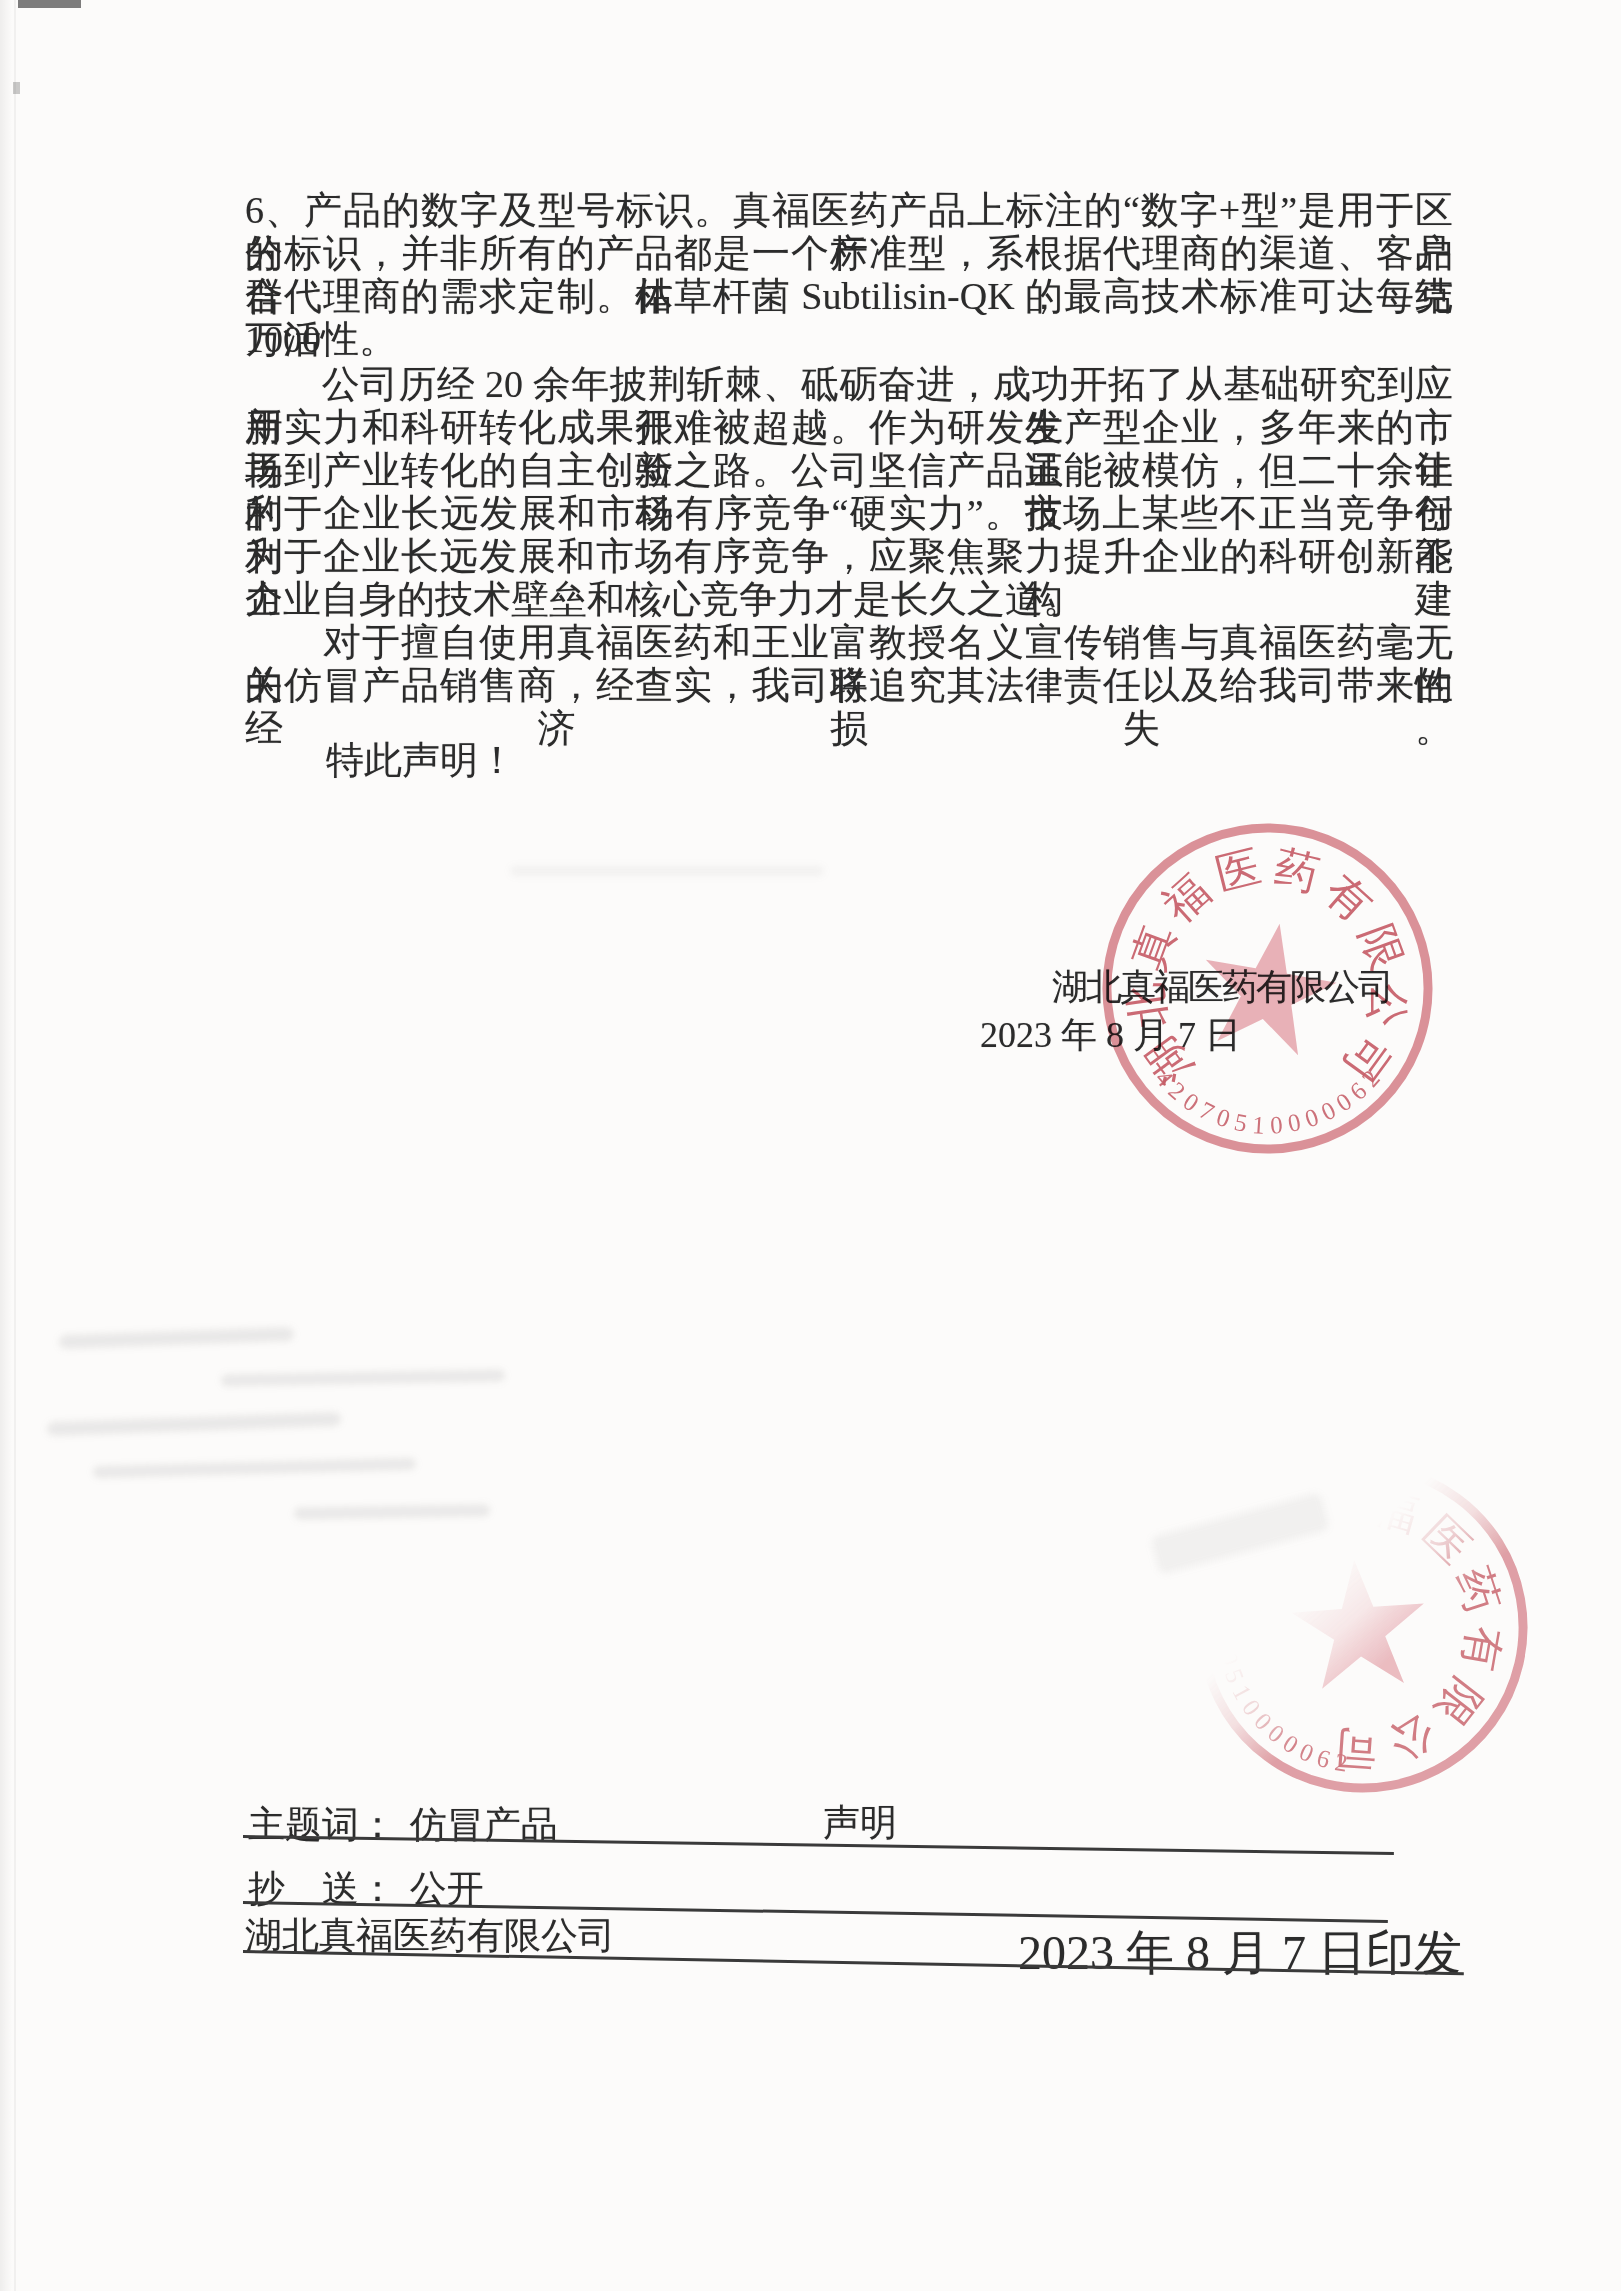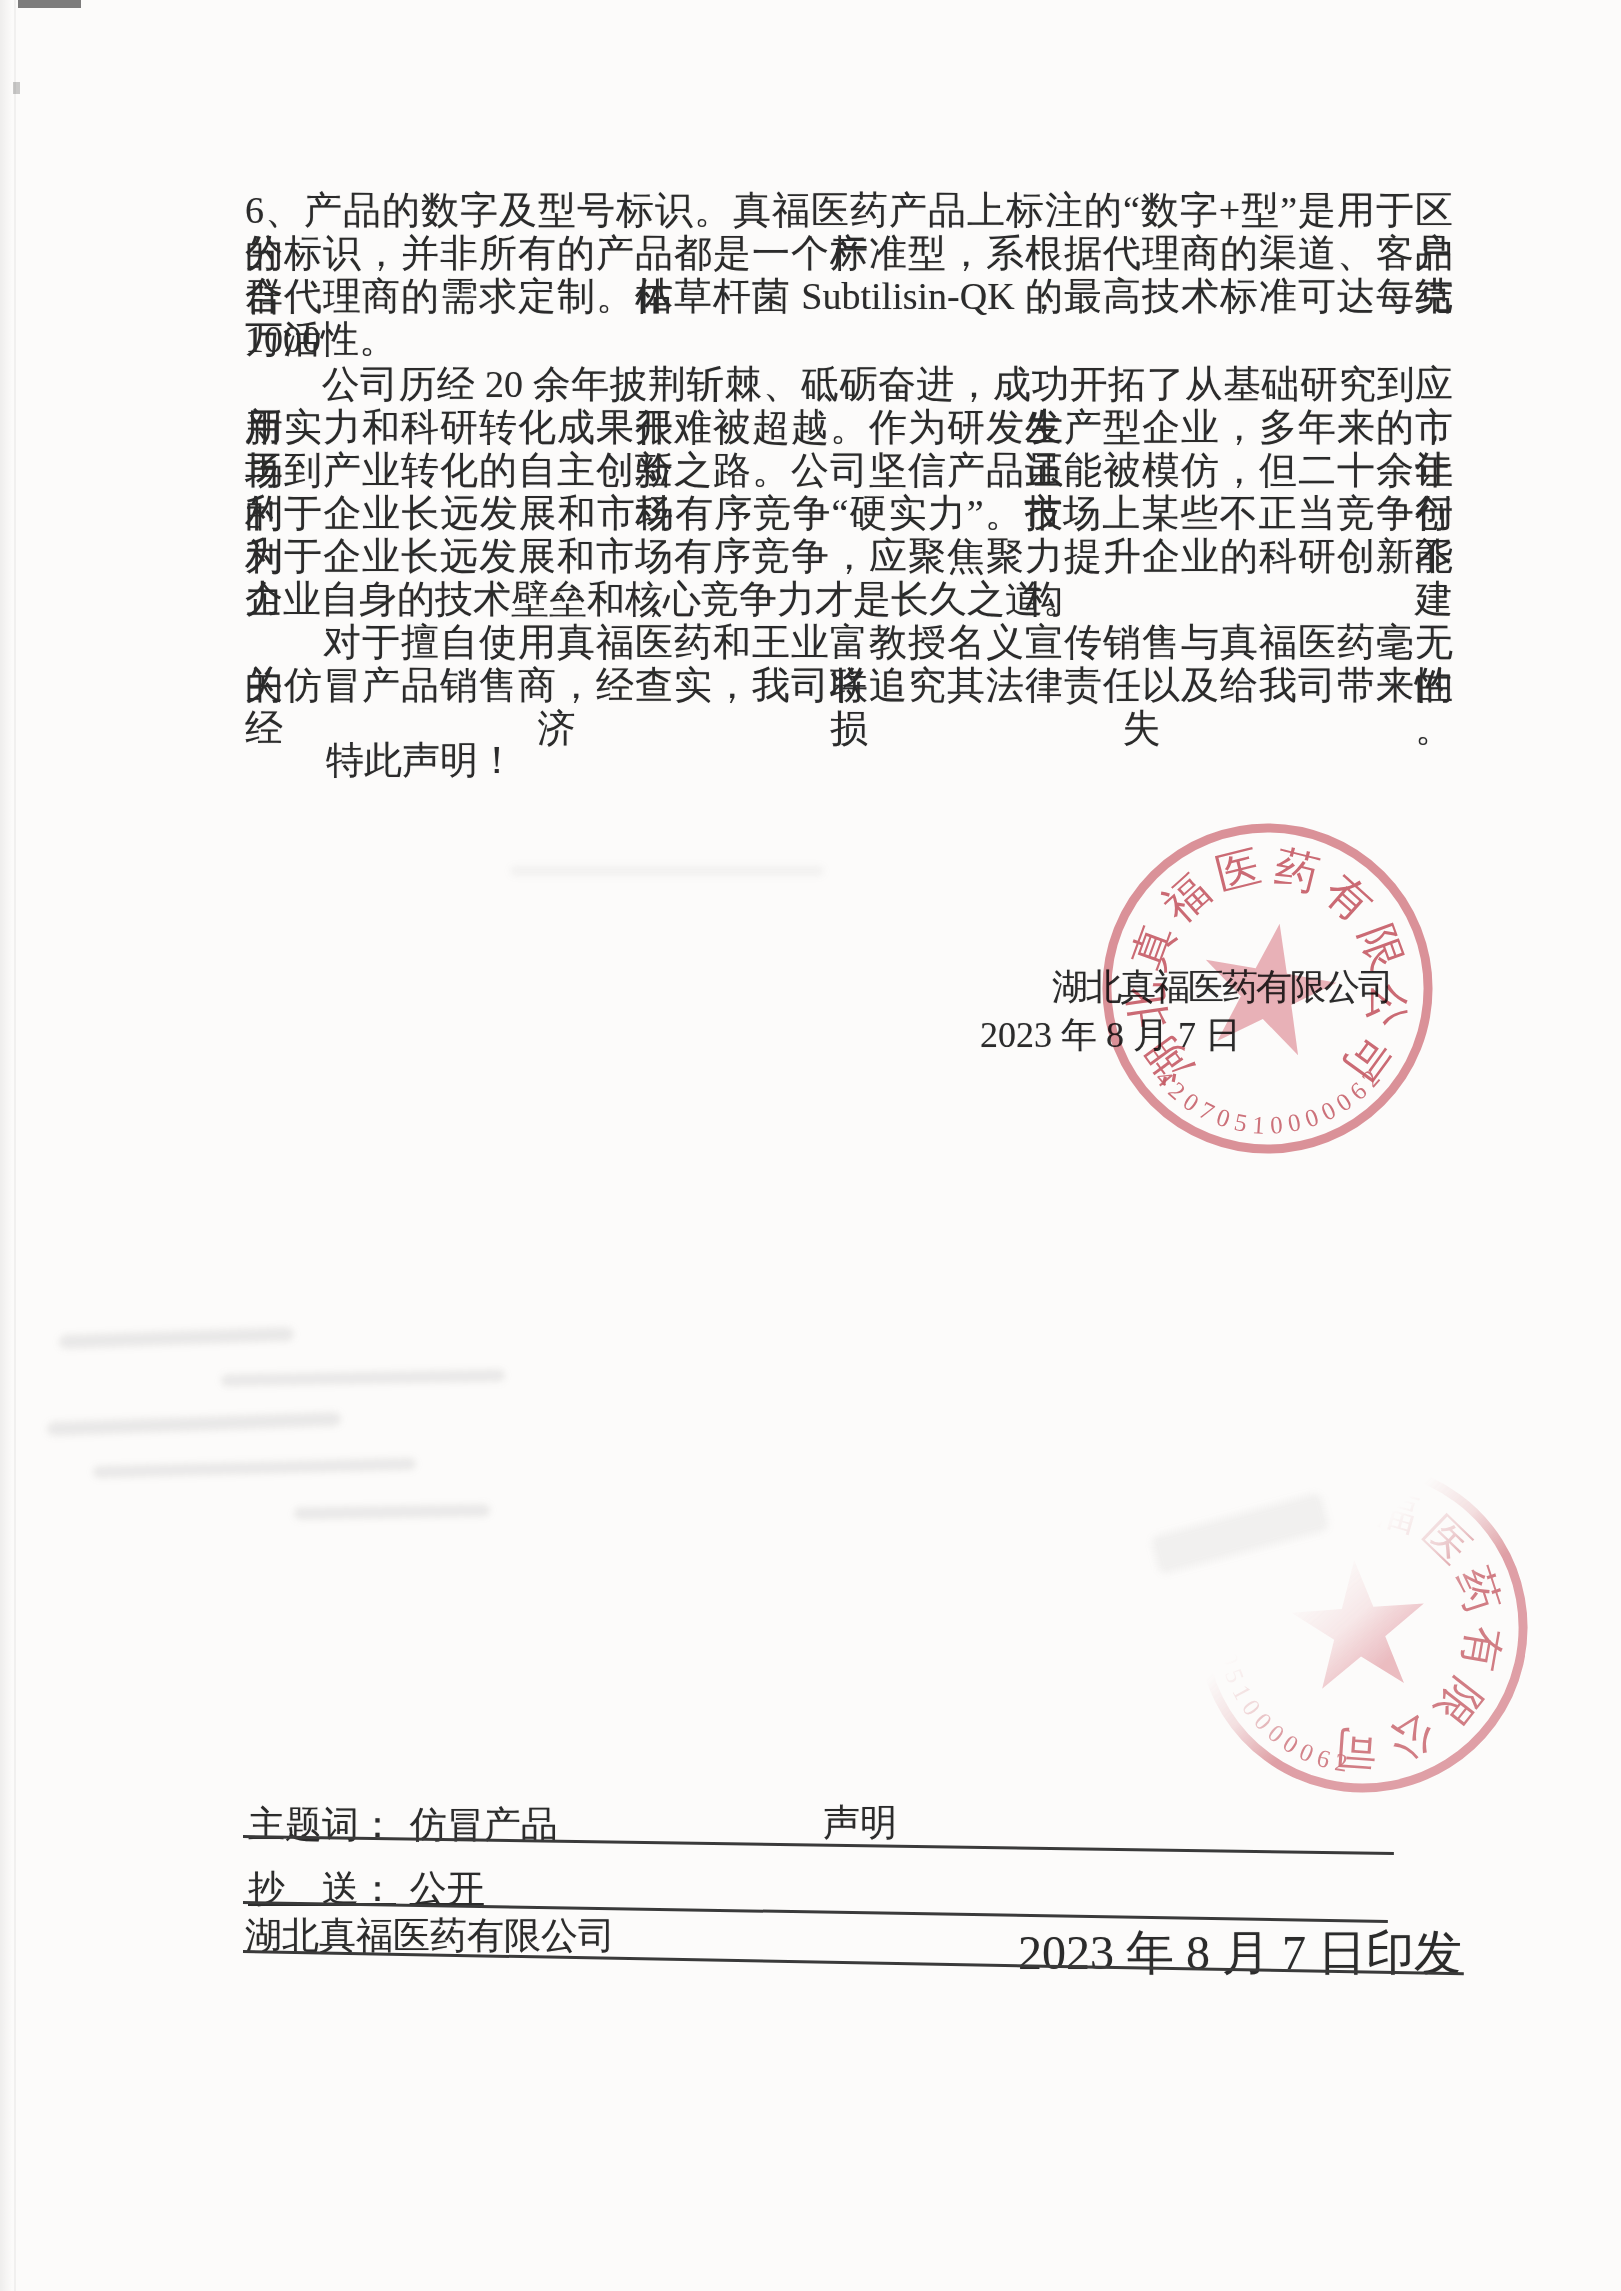--- a/index.html
+++ b/index.html
@@ -48,21 +48,21 @@
   .stamp .star{fill:#e39aa2;fill-opacity:.8;}
   .stamp text{font-family:"Liberation Serif","DejaVu Serif",serif;fill:#c4515c;
     text-anchor:middle;dominant-baseline:central;}
   .stamp .chars text{font-size:44px;fill-opacity:.92;}
   .stamp .serial text{font-size:25px;fill-opacity:.88;}
 
   
   .footer-text{position:absolute;font-size:37px;text-shadow:0 0 1px rgba(0,0,0,.28);white-space:nowrap;}
   .ft-subject{left:248px;top:1800px;}
   .ft-subject-extra{left:823px;top:1798px;}
-  .ft-cc{left:248px;top:1864px;text-decoration:underline;}
+  .ft-cc{left:248px;top:1864px;}
   .ft-issuer{left:245px;top:1911px;}
   .ft-date{left:980px;top:1921px;width:482px;text-align:right;font-size:48px;white-space:nowrap;position:absolute;text-shadow:0 0 1px rgba(0,0,0,.28);}
   .rule{position:absolute;height:2.9px;background:#3a3a3a;transform-origin:left center;}
   .rule-1{left:243px;top:1835px;width:1151px;transform:rotate(.85deg);}
   .rule-2{left:243px;top:1901px;width:1145px;transform:rotate(.95deg);}
   .rule-3{left:243px;top:1950px;width:1221px;transform:rotate(1.05deg);}
   .label-gap{display:inline-block;width:13.7px;}
 </style>
 </head>
 <body>

